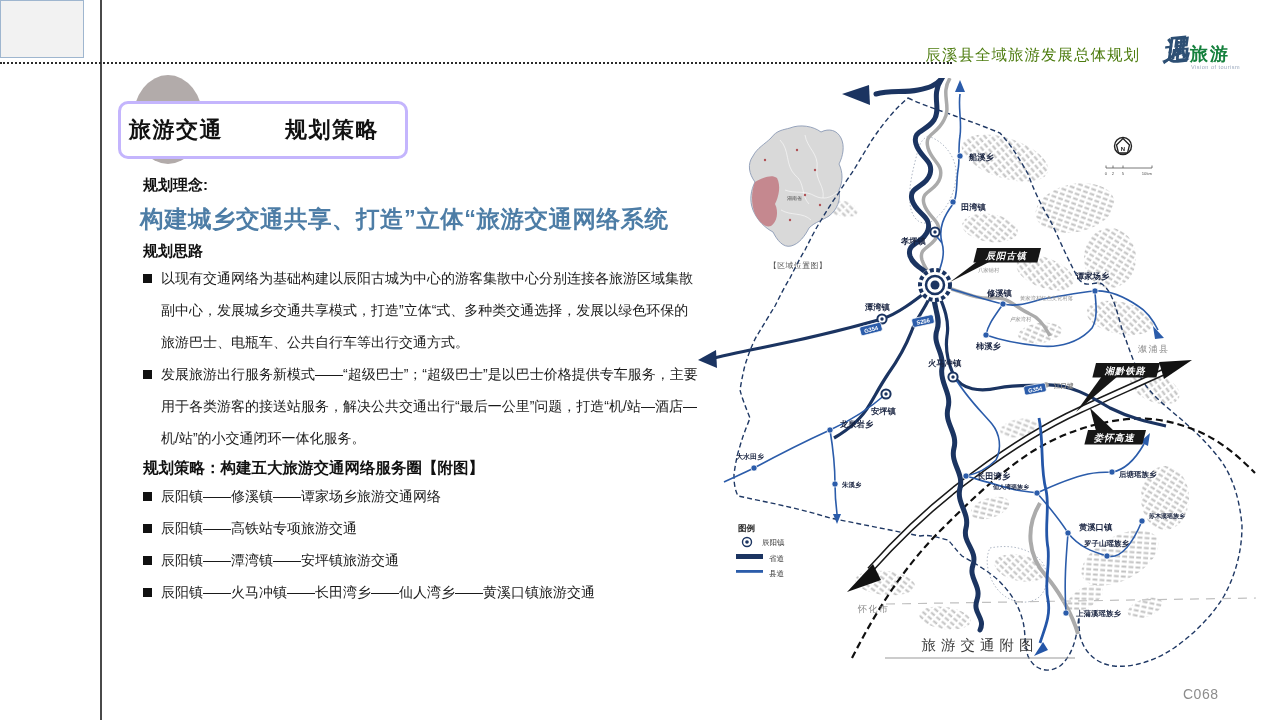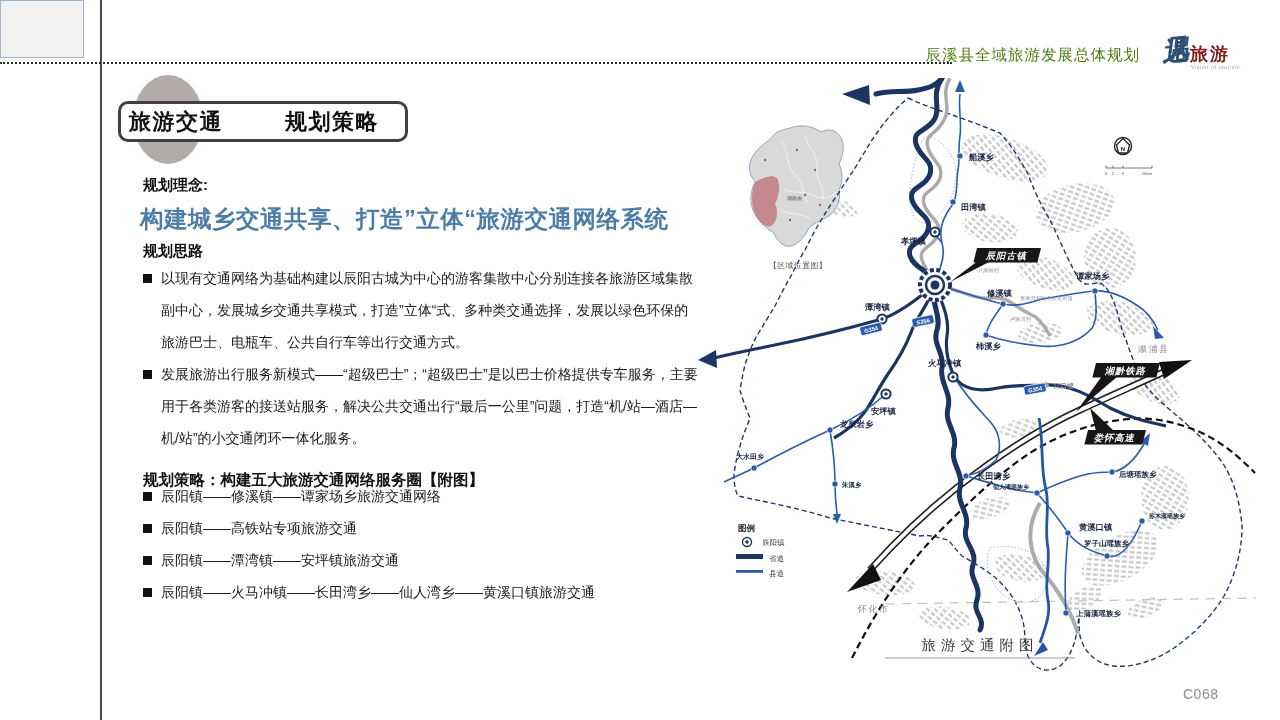--- a/index.html
+++ b/index.html
@@ -7,25 +7,25 @@
          font-family:"Liberation Sans","DejaVu Sans",sans-serif;color:#1a1a1a;}
   .corner-box{position:absolute;left:0;top:0;width:84px;height:58px;background:#f2f2f2;
               border:1px solid #9fb6cf;box-sizing:border-box;}
   .v-line{position:absolute;left:100px;top:0;width:2px;height:720px;background:#4a4a4a;}
   .dot-line{position:absolute;left:0;top:62px;width:952px;border-top:2px dotted #2b2b2b;}
   .proj-title{position:absolute;top:45px;right:140px;font-size:15.5px;color:#4d7c0f;letter-spacing:1px;}
   .logo{position:absolute;left:1146px;top:16px;width:110px;height:70px;}
   .logo-mark{position:absolute;left:0;top:0;width:42px;height:68px;writing-mode:vertical-rl;
              font-family:"Liberation Serif","DejaVu Serif",serif;font-style:italic;font-weight:bold;
              font-size:27px;color:#2d4f74;transform:rotate(-6deg);line-height:1;}
-  .logo-name{position:absolute;left:44px;top:26px;font-size:18px;font-weight:bold;color:#7f1d1d;letter-spacing:2px;}
+  .logo-name{position:absolute;left:44px;top:26px;font-size:18px;font-weight:bold;color:#15803d;letter-spacing:2px;}
   .logo-tag{position:absolute;left:45px;top:48px;font-size:5.5px;color:#9aa8bd;letter-spacing:.5px;}
   .banner-circle{position:absolute;left:133px;top:75px;width:70px;height:89px;border-radius:50%;background:#b2abaa;}
-  .banner-box{position:absolute;left:118px;top:101px;width:290px;height:41px;background:#fff;
-              border:3px solid #404040;border-radius:10px;display:flex;align-items:center;
+  .banner-box{position:absolute;left:118px;top:101px;width:290px;height:58px;background:#fff;
+              border:3px solid #c4b5fd;border-radius:10px;display:flex;align-items:center;
               padding-left:8px;box-sizing:border-box;}
   .banner-box span{font-size:22px;font-weight:bold;color:#111;letter-spacing:1.5px;}
   .banner-box .w2{margin-left:62px;}
   .lbl{position:absolute;font-weight:bold;font-size:15px;color:#111;}
   .headline{position:absolute;left:140px;top:203px;font-size:23.5px;font-weight:bold;color:#4d7da6;letter-spacing:.5px;white-space:nowrap;}
   ul.blk{position:absolute;margin:0;padding:0;list-style:none;font-size:14px;line-height:32px;color:#1a1a1a;}
   ul.blk li{padding-left:18px;text-indent:-18px;}
   .sq{display:inline-block;width:9px;height:9px;background:#111;margin-right:9px;}
   .ideas{left:143px;top:262px;width:556px;}
   .routes{left:143px;top:480px;width:600px;}
@@ -54,21 +54,21 @@
     <span class="w2">规划策略</span>
   </div>
 
   <div class="lbl" style="left:143px;top:176px;">规划理念:</div>
   <div class="headline">构建城乡交通共享、打造”立体“旅游交通网络系统</div>
   <div class="lbl" style="left:143px;top:242px;">规划思路</div>
   <ul class="blk ideas" id="ideas-list">
       <li><span class="sq"></span>以现有交通网络为基础构建以辰阳古城为中心的游客集散中心分别连接各旅游区域集散副中心，发展城乡交通共享模式，打造”立体“式、多种类交通选择，发展以绿色环保的旅游巴士、电瓶车、公共自行车等出行交通方式。</li>
       <li><span class="sq"></span>发展旅游出行服务新模式——“超级巴士”；“超级巴士”是以巴士价格提供专车服务，主要用于各类游客的接送站服务，解决公共交通出行“最后一公里”问题，打造“机/站—酒店—机/站”的小交通闭环一体化服务。</li>
     </ul>
-  <div class="lbl" style="left:143px;top:458px;font-size:15.5px;margin-top:12px;">规划策略：构建五大旅游交通网络服务圈【附图】</div>
+  <div class="lbl" style="left:143px;top:458px;font-size:15.5px;">规划策略：构建五大旅游交通网络服务圈【附图】</div>
   <ul class="blk routes" id="routes-list">
       <li><span class="sq"></span>辰阳镇——修溪镇——谭家场乡旅游交通网络</li>
       <li><span class="sq"></span>辰阳镇——高铁站专项旅游交通</li>
       <li><span class="sq"></span>辰阳镇——潭湾镇——安坪镇旅游交通</li>
       <li><span class="sq"></span>辰阳镇——火马冲镇——长田湾乡——仙人湾乡——黄溪口镇旅游交通</li>
     </ul>
 
   <svg id="map-svg" style="position:absolute;left:690px;top:78px;" width="590" height="600" viewBox="0 0 590 600">
     <defs>
       <pattern id="hatch" width="7" height="5" patternUnits="userSpaceOnUse" patternTransform="rotate(32)">

